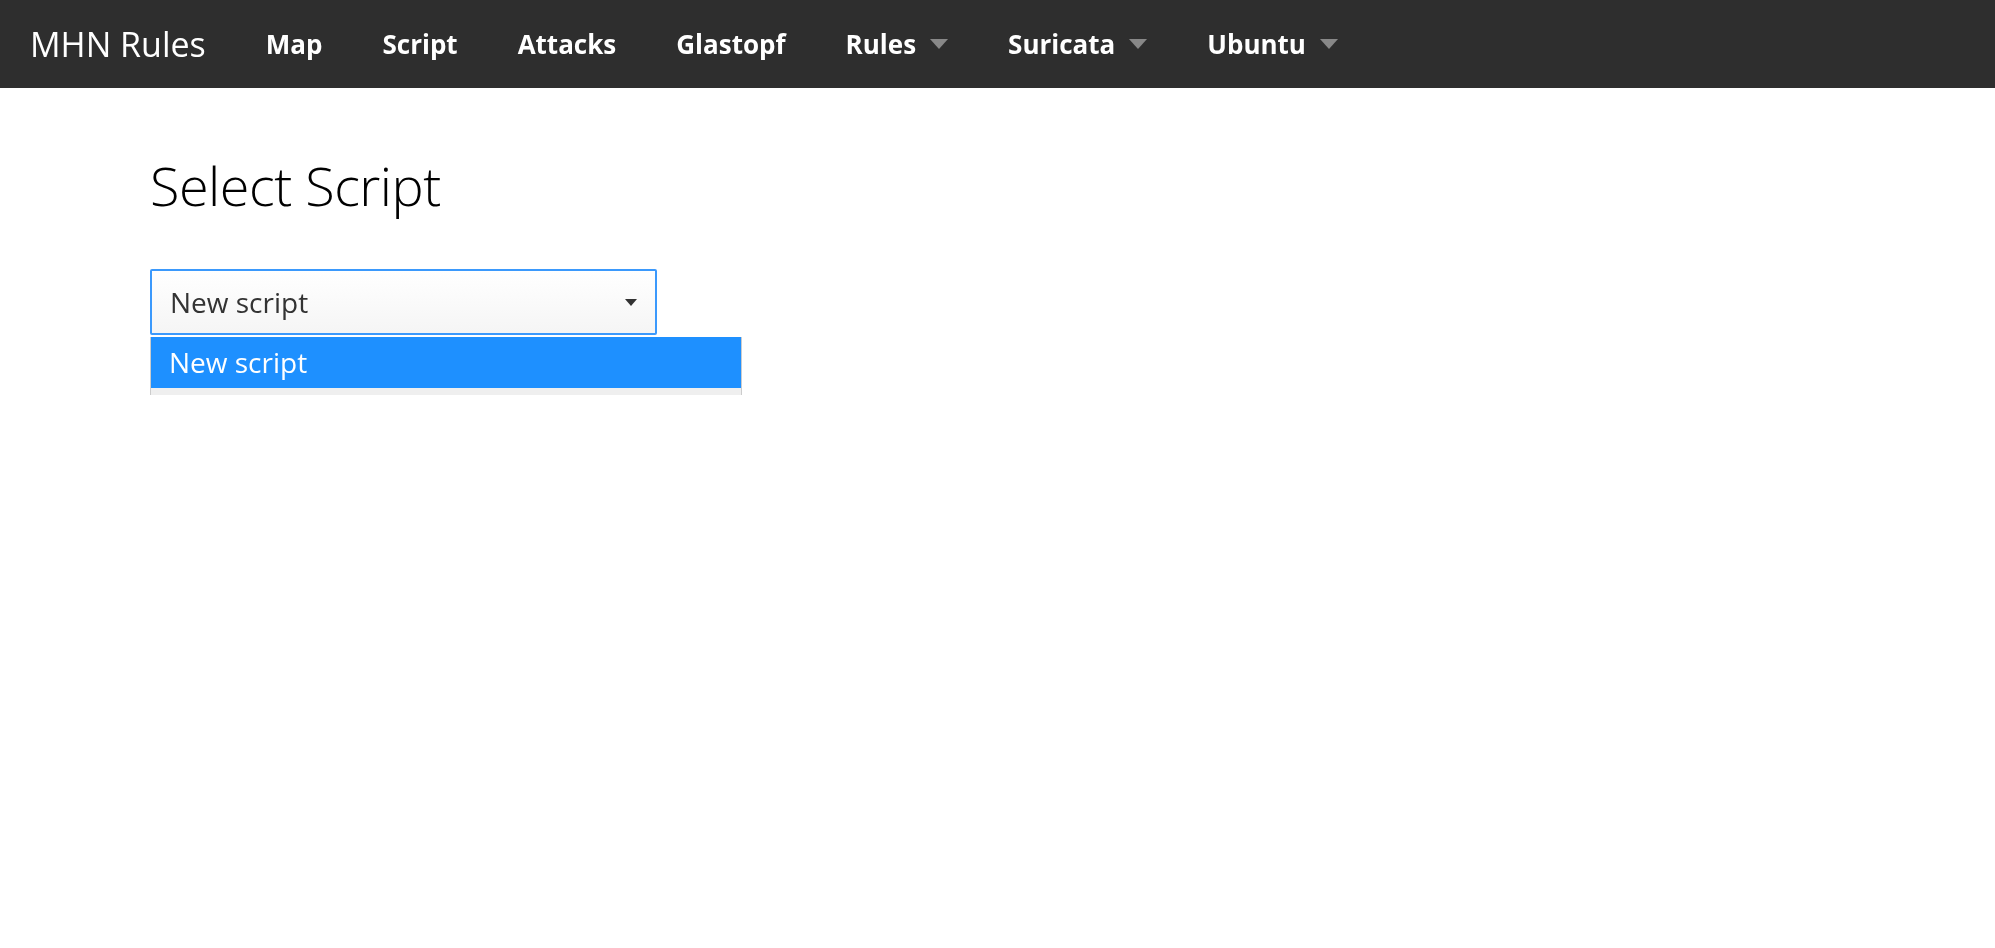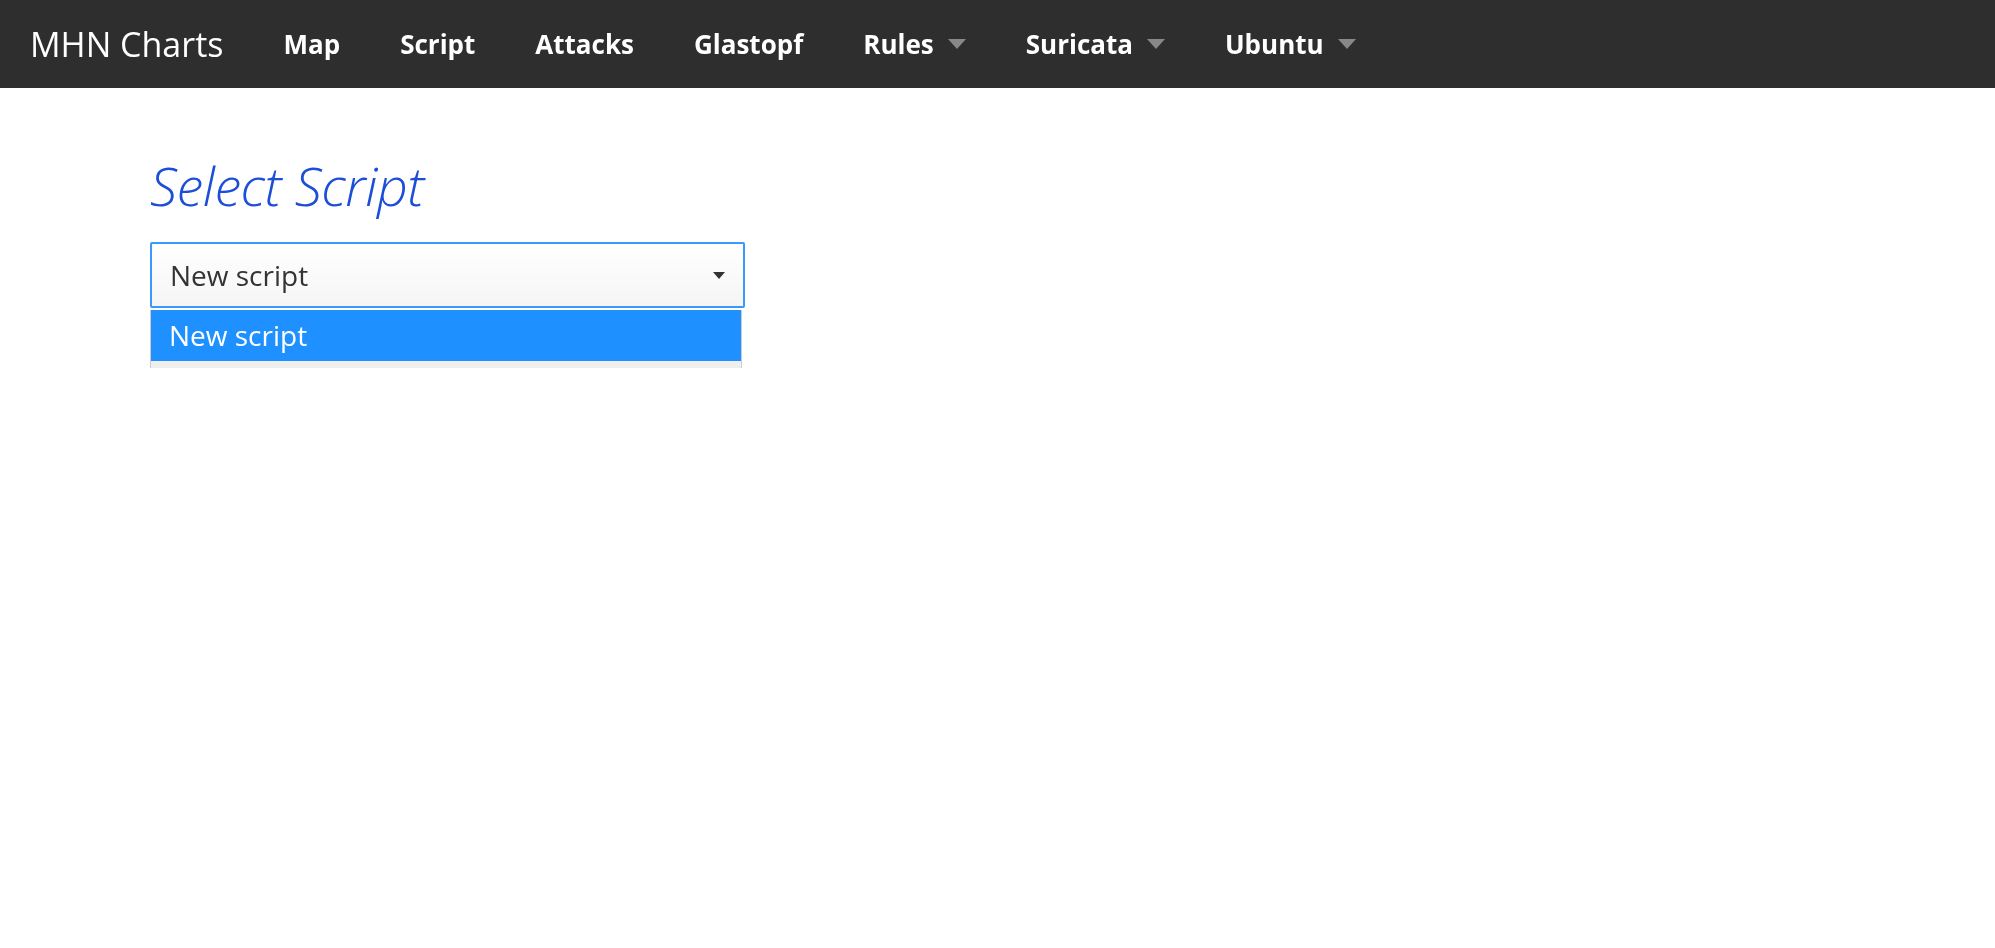--- a/index.html
+++ b/index.html
@@ -43,28 +43,27 @@
     }
     .caret svg {
       display: block;
     }
     .content {
       padding: 60px 150px;
     }
     .heading {
       font-size: 54px;
       font-weight: 300;
-      color: #1d4ed8;
-      margin-bottom: 20px;
+      color: #000000;
+      margin-bottom: 47px;
       letter-spacing: -0.5px;
-      font-style: italic;
     }
     .select-wrapper {
       position: relative;
-      width: 595px;
+      width: 507px;
     }
     .select-box {
       width: 100%;
       height: 66px;
       border: 2px solid #3b99fc;
       background: linear-gradient(to bottom, #fff, #f5f5f5);
       display: flex;
       align-items: center;
       justify-content: space-between;
       padding: 0 18px;
@@ -104,21 +103,21 @@
       overflow: hidden;
       height: 25px;
       padding-top: 6px;
       padding-bottom: 0;
     }
   </style>
 </head>
 <body>
 
 <div class="navbar">
-  <div class="brand">MHN Charts</div>
+  <div class="brand">MHN Rules</div>
   <ul class="nav-list">
       <li class="nav-item">
         <span>Map</span>
       </li>
       <li class="nav-item">
         <span>Script</span>
       </li>
       <li class="nav-item">
         <span>Attacks</span>
       </li>

